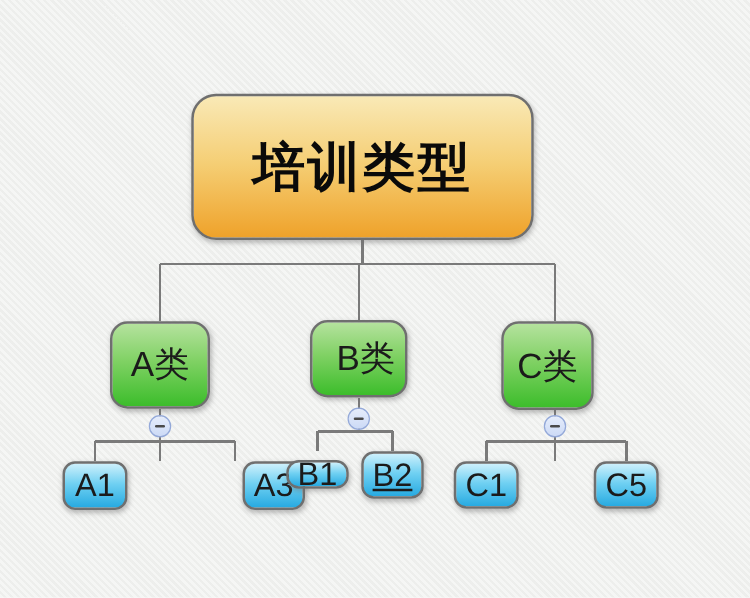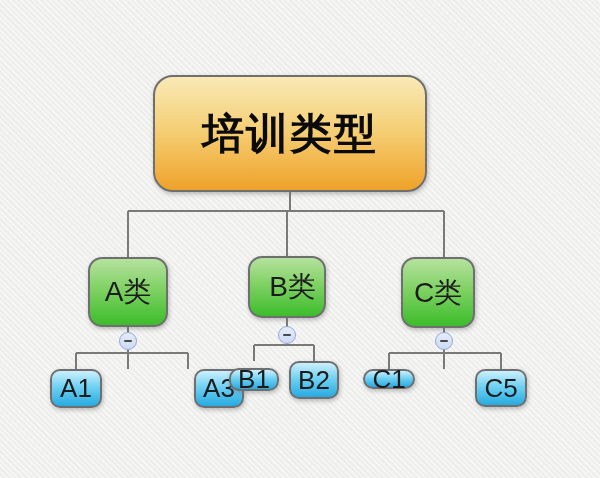--- a/index.html
+++ b/index.html
@@ -42,22 +42,22 @@
   .node-cat-c{left:401px;top:257px;width:74px;height:71px;}
   .node-leaf{
     border-radius:10px;
     background:linear-gradient(180deg,#cdf0fc 0%,#6fd0f2 46%,#27aae1 100%);
     font-size:26px;
   }
   .leaf-a1{left:50px; top:369px;width:52px;height:39px;}
   .leaf-a2{left:103px;top:369px;width:50px;height:39px;}
   .leaf-a3{left:163px;top:369px;width:50px;height:39px;margin-left:31px;}
   .leaf-b1{left:229px;top:368px;width:50px;height:23px;}
-  .leaf-b2{left:289px;top:361px;width:50px;height:38px;}
-  .leaf-c1{left:363px;top:369px;width:52px;height:20px;}
+  .leaf-b2{left:289px;top:361px;width:50px;height:38px;text-decoration:underline;}
+  .leaf-c1{left:363px;top:369px;width:52px;height:38px;}
   .leaf-c2{left:419px;top:369px;width:50px;height:38px;}
   .leaf-c5{left:475px;top:369px;width:52px;height:38px;}
   .collapse{
     position:absolute;
     width:18px;height:18px;
     box-sizing:border-box;
     border-radius:50%;
     border:1.5px solid #94a9d9;
     background:linear-gradient(180deg,#e6edfb 0%,#ccdaf6 100%);
     display:flex;align-items:center;justify-content:center;

